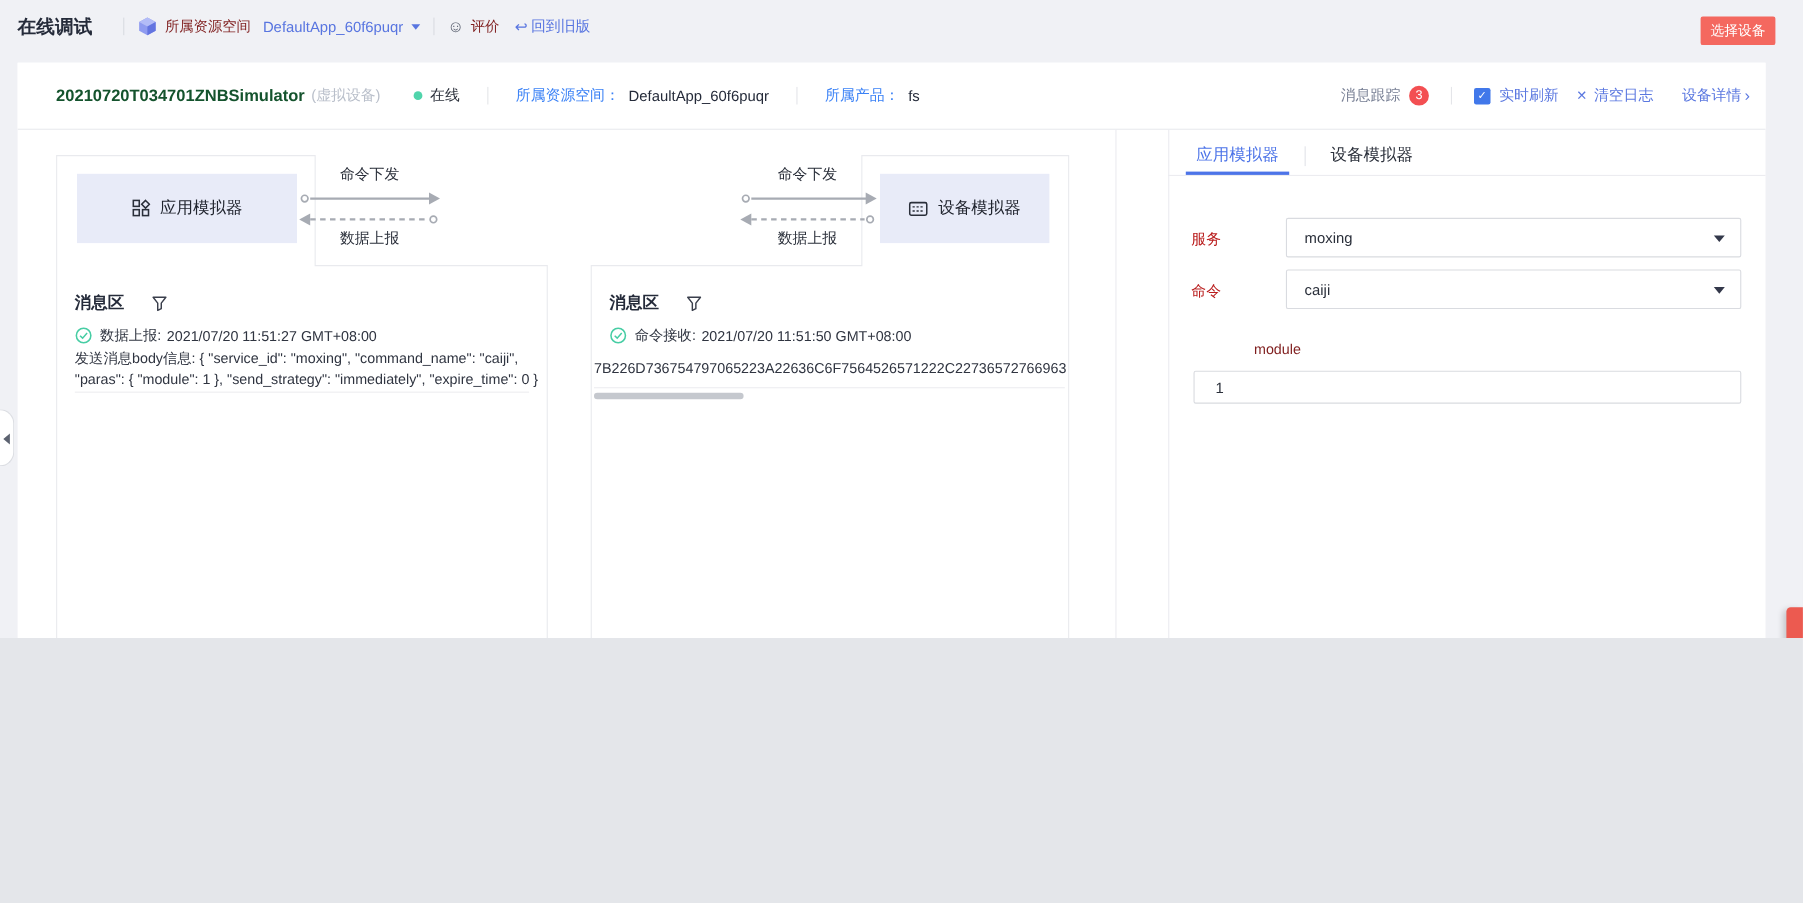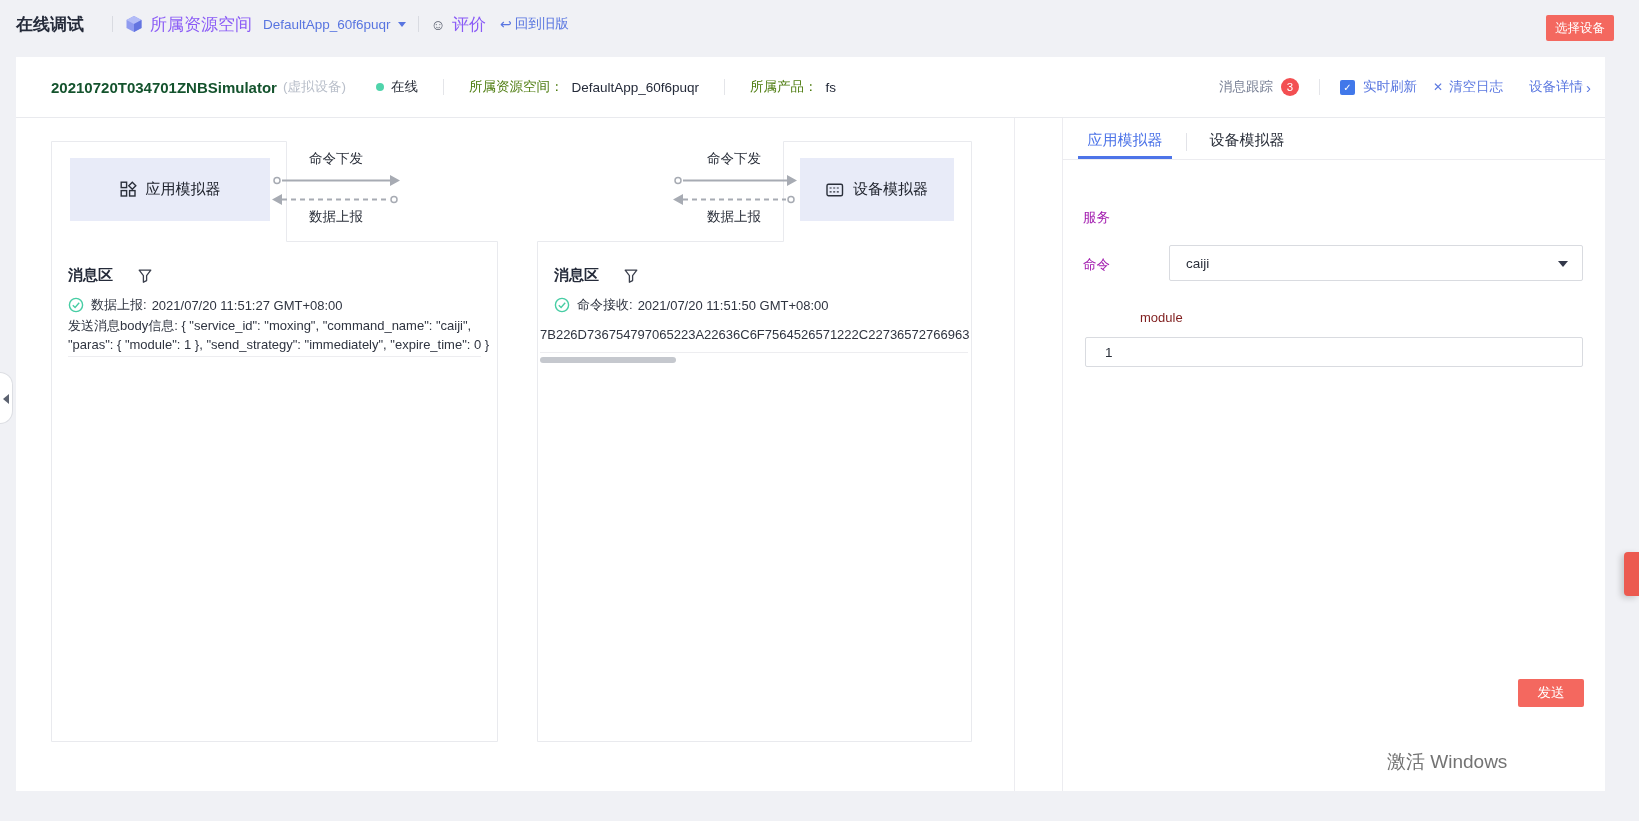--- a/index.html
+++ b/index.html
@@ -1,48 +1,48 @@
 <!DOCTYPE html>
 <html><head>
 <meta charset="utf-8">
 <style>
   * { margin:0; padding:0; box-sizing:border-box; }
   html,body { background:#e4e6ea; }
   #screen {
-    position:relative; width:1639px; height:821px; overflow:hidden;
+    position:relative; width:1639px; height:580px; overflow:hidden;
     background:#f0f1f5;
     font-family:"Liberation Sans","DejaVu Sans",sans-serif;
     color:#2a2f3a;
   }
   
   .navbar { position:absolute; left:0; top:0; width:1639px; height:48px;
     display:flex; align-items:center; padding-left:16px; }
   .nav-title { font-size:17px; font-weight:bold; color:#252b3a; margin-right:16px; }
   .vdiv { width:1px; height:16px; background:#d9dbe1; margin:0 12px; }
-  .nav-label { font-size:17px; color:#8b5cf6; }
+  .nav-label { font-size:13px; color:#7f1d1d; }
   .nav-link { font-size:13.5px; color:#5875e0; cursor:pointer; }
   .caret-dn { width:0; height:0; border-left:4.5px solid transparent; border-right:4.5px solid transparent;
     border-top:5.5px solid #5875e0; margin-left:7px; display:inline-block; }
   .smiley { font-size:15px; color:#575d6c; margin-right:6px; }
   .back-ic { font-size:14px; color:#5875e0; margin:0 3px 0 14px; }
   .btn-salmon { position:absolute; border:none; background:#f4685f; color:#fff; font-size:12.5px;
     border-radius:2px; cursor:pointer; font-family:inherit; }
   .select-device { right:25px; top:15px; width:68px; height:26px; }
   
   .card { position:absolute; left:16px; top:57px; width:1589px; height:734px; background:#fff; }
   
   .device-bar { position:absolute; left:16px; top:57px; width:1589px; height:61px;
     display:flex; align-items:center; padding:0 14px 0 35px; border-bottom:1px solid #e9eaee; background:#fff; }
   .dev-name { font-size:15px; font-weight:bold; color:#14532d; cursor:pointer; }
   .dev-suffix { font-size:13.5px; color:#b9bfca; margin-left:6px; }
   .status-wrap { display:flex; align-items:center; margin-left:30px; }
   .dot { width:8px; height:8px; border-radius:50%; background:#50d4ab; }
   .status-txt { font-size:13.5px; margin-left:7px; }
   .bar-div { width:1px; height:16px; background:#e4e5e9; margin:0 25px; }
-  .kv { font-size:13.5px; color:#4d7c0f;font-family:Liberation Serif, serif; }
+  .kv { font-size:13.5px; color:#3b82f6;font-family:Liberation Serif, serif; }
   .kv-val { font-size:13.5px; color:#252b3a; margin-left:8px; }
   .bar-right { margin-left:auto; display:flex; align-items:center; }
   .msg-trace { font-size:13.5px; color:#767e93; cursor:pointer; }
   .badge { width:18px; height:18px; border-radius:50%; background:#f34f52; color:#fff; font-size:11.5px;
     display:flex; align-items:center; justify-content:center; margin-left:8px; }
   .chk { width:15px; height:15px; border-radius:2px; background:#4178ea; color:#fff; font-size:10px;
     display:flex; align-items:center; justify-content:center; cursor:pointer; }
   .blue { color:#5b78e0; font-size:13.5px; cursor:pointer; }
   .x-ic { margin-left:16px; font-size:12px; }
   
@@ -62,21 +62,21 @@
   .divider-h { position:absolute; height:1px; background:#ededf0; }
   .scrollbar-x { position:absolute; left:540px; top:357px; width:136px; height:6px; border-radius:3px;
     background:#c5c8ce; cursor:pointer; }
   
   .vline { position:absolute; width:1px; background:#ececf0; }
   .hline { position:absolute; height:1px; background:#ececf0; }
   .tab { position:absolute; top:131px; width:94px; text-align:center; font-size:15px; cursor:pointer; }
   .tab.active { color:#4d74e8; }
   .tab-underline { position:absolute; left:1078px; top:156px; width:94px; height:3px; background:#4d74e8; }
   .tab-sep { position:absolute; left:1186px; top:133px; width:1px; height:18px; background:#e2e3e8; }
-  .form-label { position:absolute; font-size:13.5px; color:#a21caf; }
+  .form-label { position:absolute; font-size:13.5px; color:#b91c1c; }
   .sel { position:absolute; width:414px; height:36px; border:1px solid #d9dbe0; border-radius:2px;
     background:#fff; display:flex; align-items:center; padding-left:16px; font-size:13.5px; color:#2a2f3a; cursor:pointer; }
   .sel .caret { position:absolute; right:14px; top:15px; width:0; height:0;
     border-left:5px solid transparent; border-right:5px solid transparent; border-top:6px solid #33384a; }
   .param-label { position:absolute; left:1140px; top:310px; font-size:13px; color:#7f1d1d; }
   .param-input { position:absolute; left:1085px; top:337px; width:498px; height:30px;
     border:1px solid #d9dbe0; border-radius:2px; padding-left:19px; font-size:13.5px; color:#2a2f3a;
     font-family:inherit; outline:none; }
   .send-btn { left:1518px; top:679px; width:66px; height:28px; font-size:13.5px; }
   
@@ -243,20 +243,24 @@
   <div class="vline" style="left:1014px; top:118px; height:673px;"></div>
   <div class="vline" style="left:1062px; top:118px; height:673px;"></div>
   <div class="hline" style="left:1062px; top:159px; width:543px;"></div>
 
   <div class="tab active" style="left:1078px;">应用模拟器</div>
   <div class="tab-underline"></div>
   <div class="tab-sep"></div>
   <div class="tab" style="left:1200px; color:#2a2f3a;">设备模拟器</div>
 
   <div class="form-label" style="left:1083px; top:209px;">服务</div>
+  <div class="sel" style="left:1169px; top:198px;">
+    <span>moxing</span>
+    <span class="caret"></span>
+  </div>
 
   <div class="form-label" style="left:1083px; top:256px;">命令</div>
   <div class="sel" style="left:1169px; top:245px;">
     <span>caiji</span>
     <span class="caret"></span>
   </div>
 
   <div class="param-label">module</div>
   <input class="param-input" type="text" value="1" style="">
 

